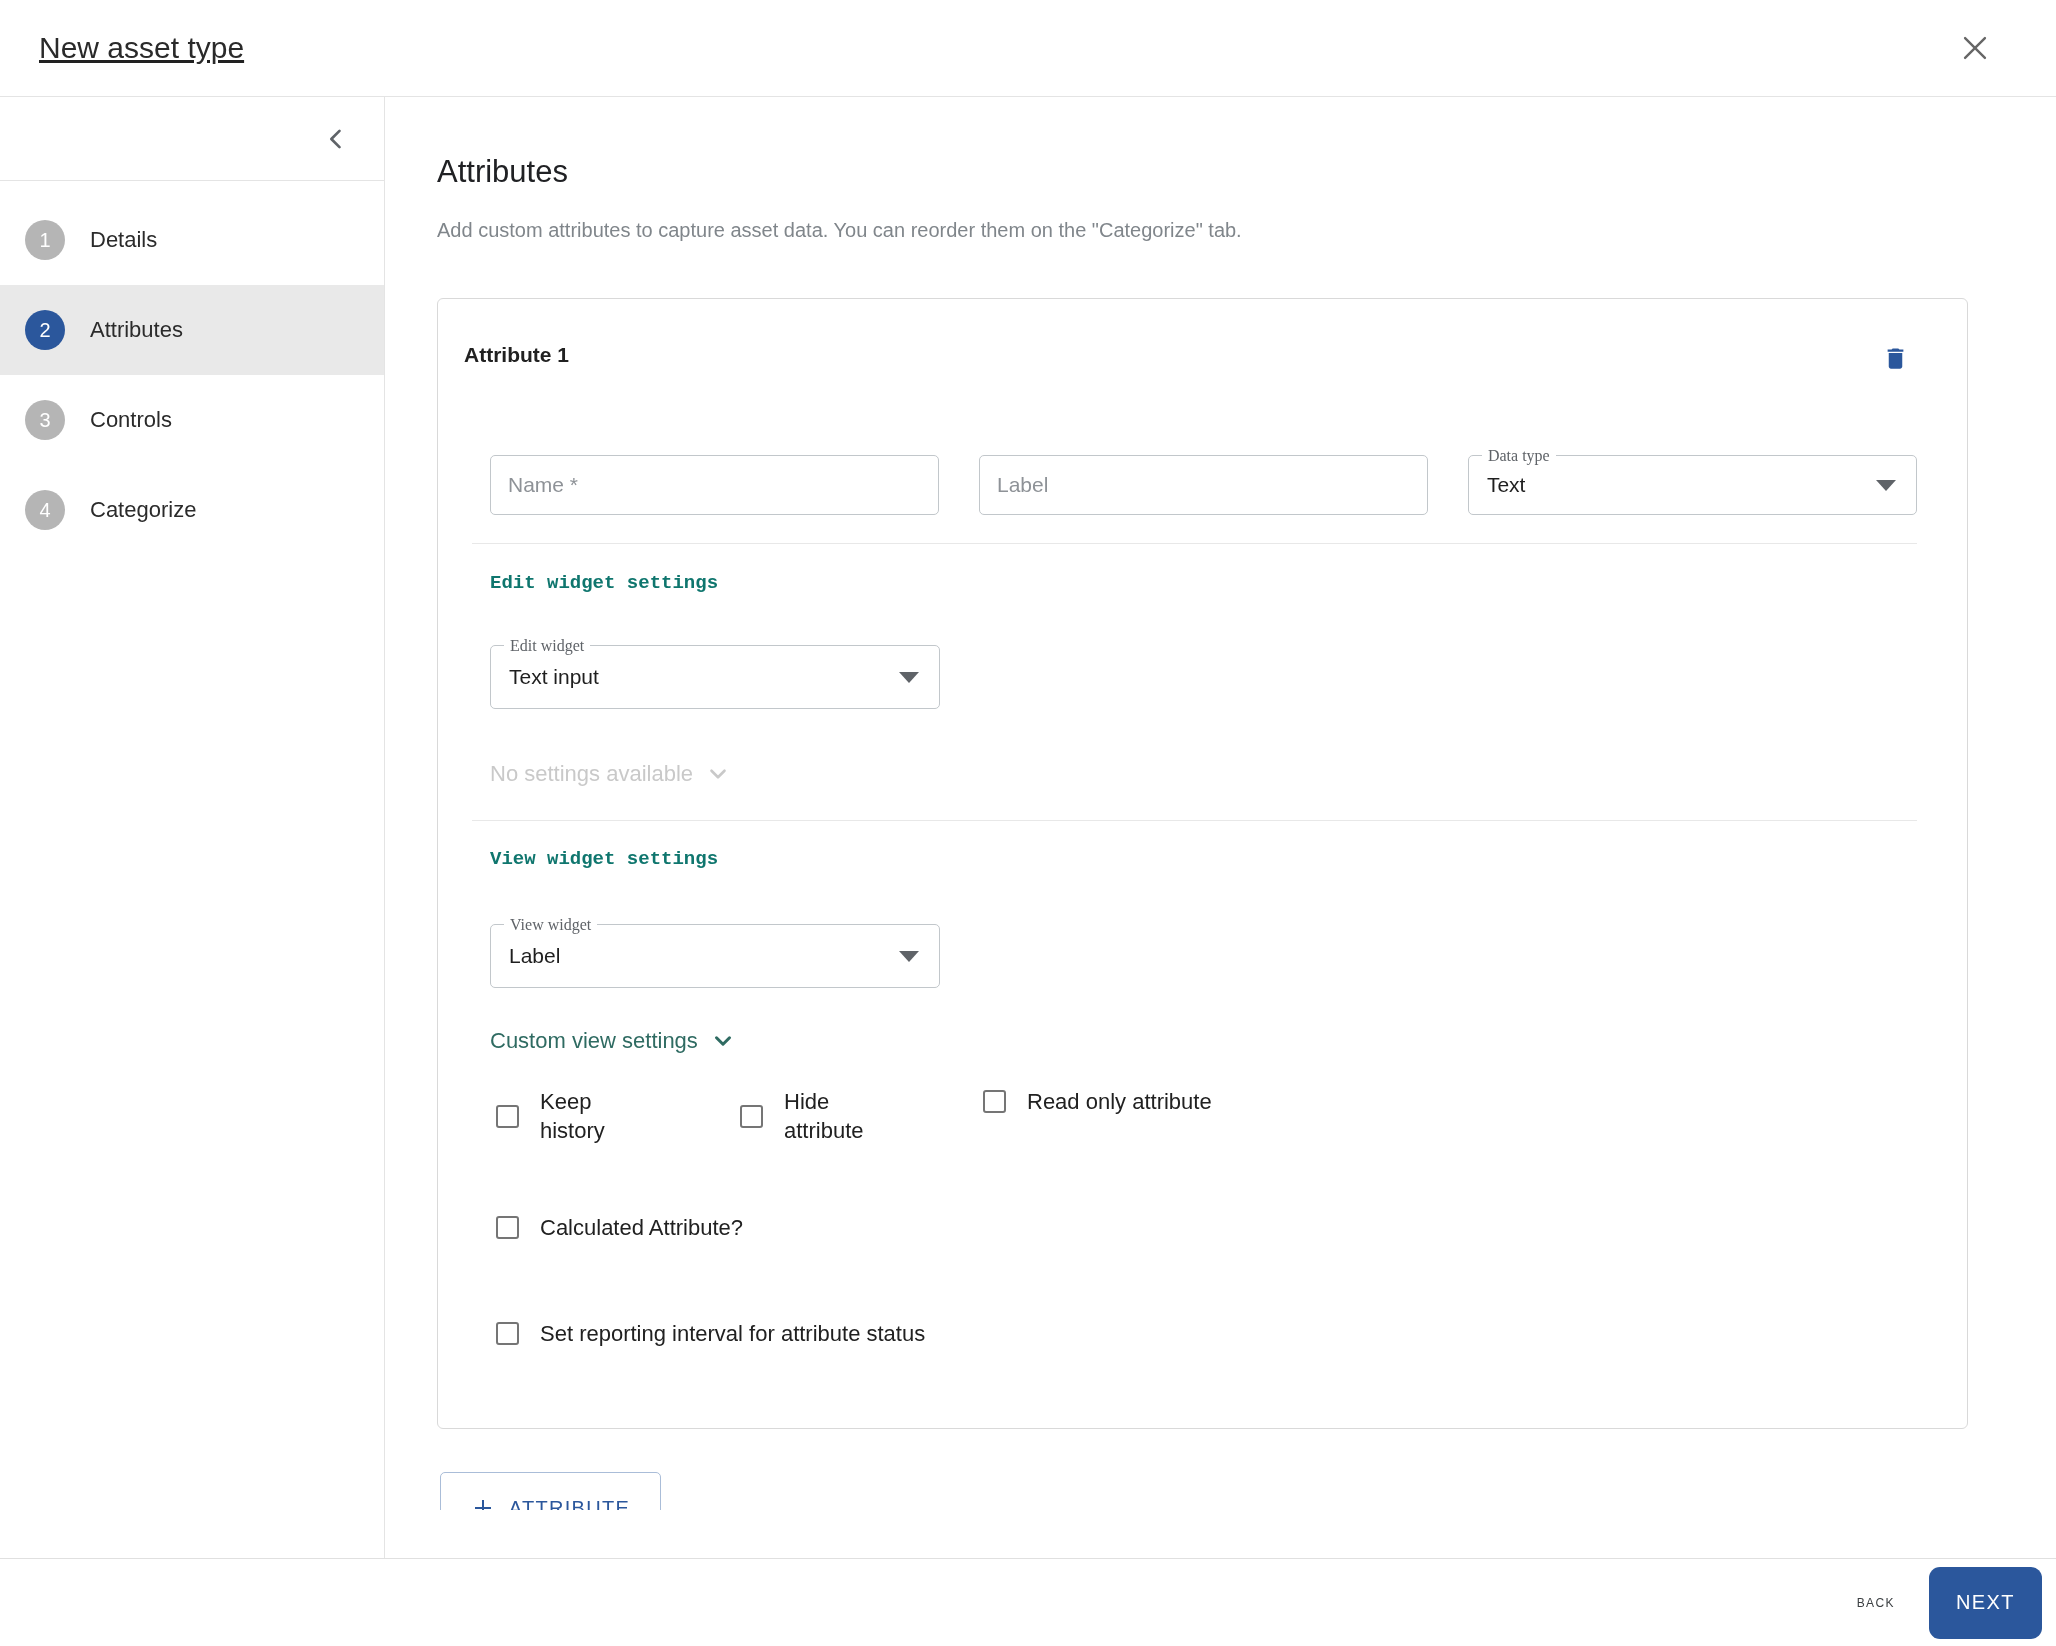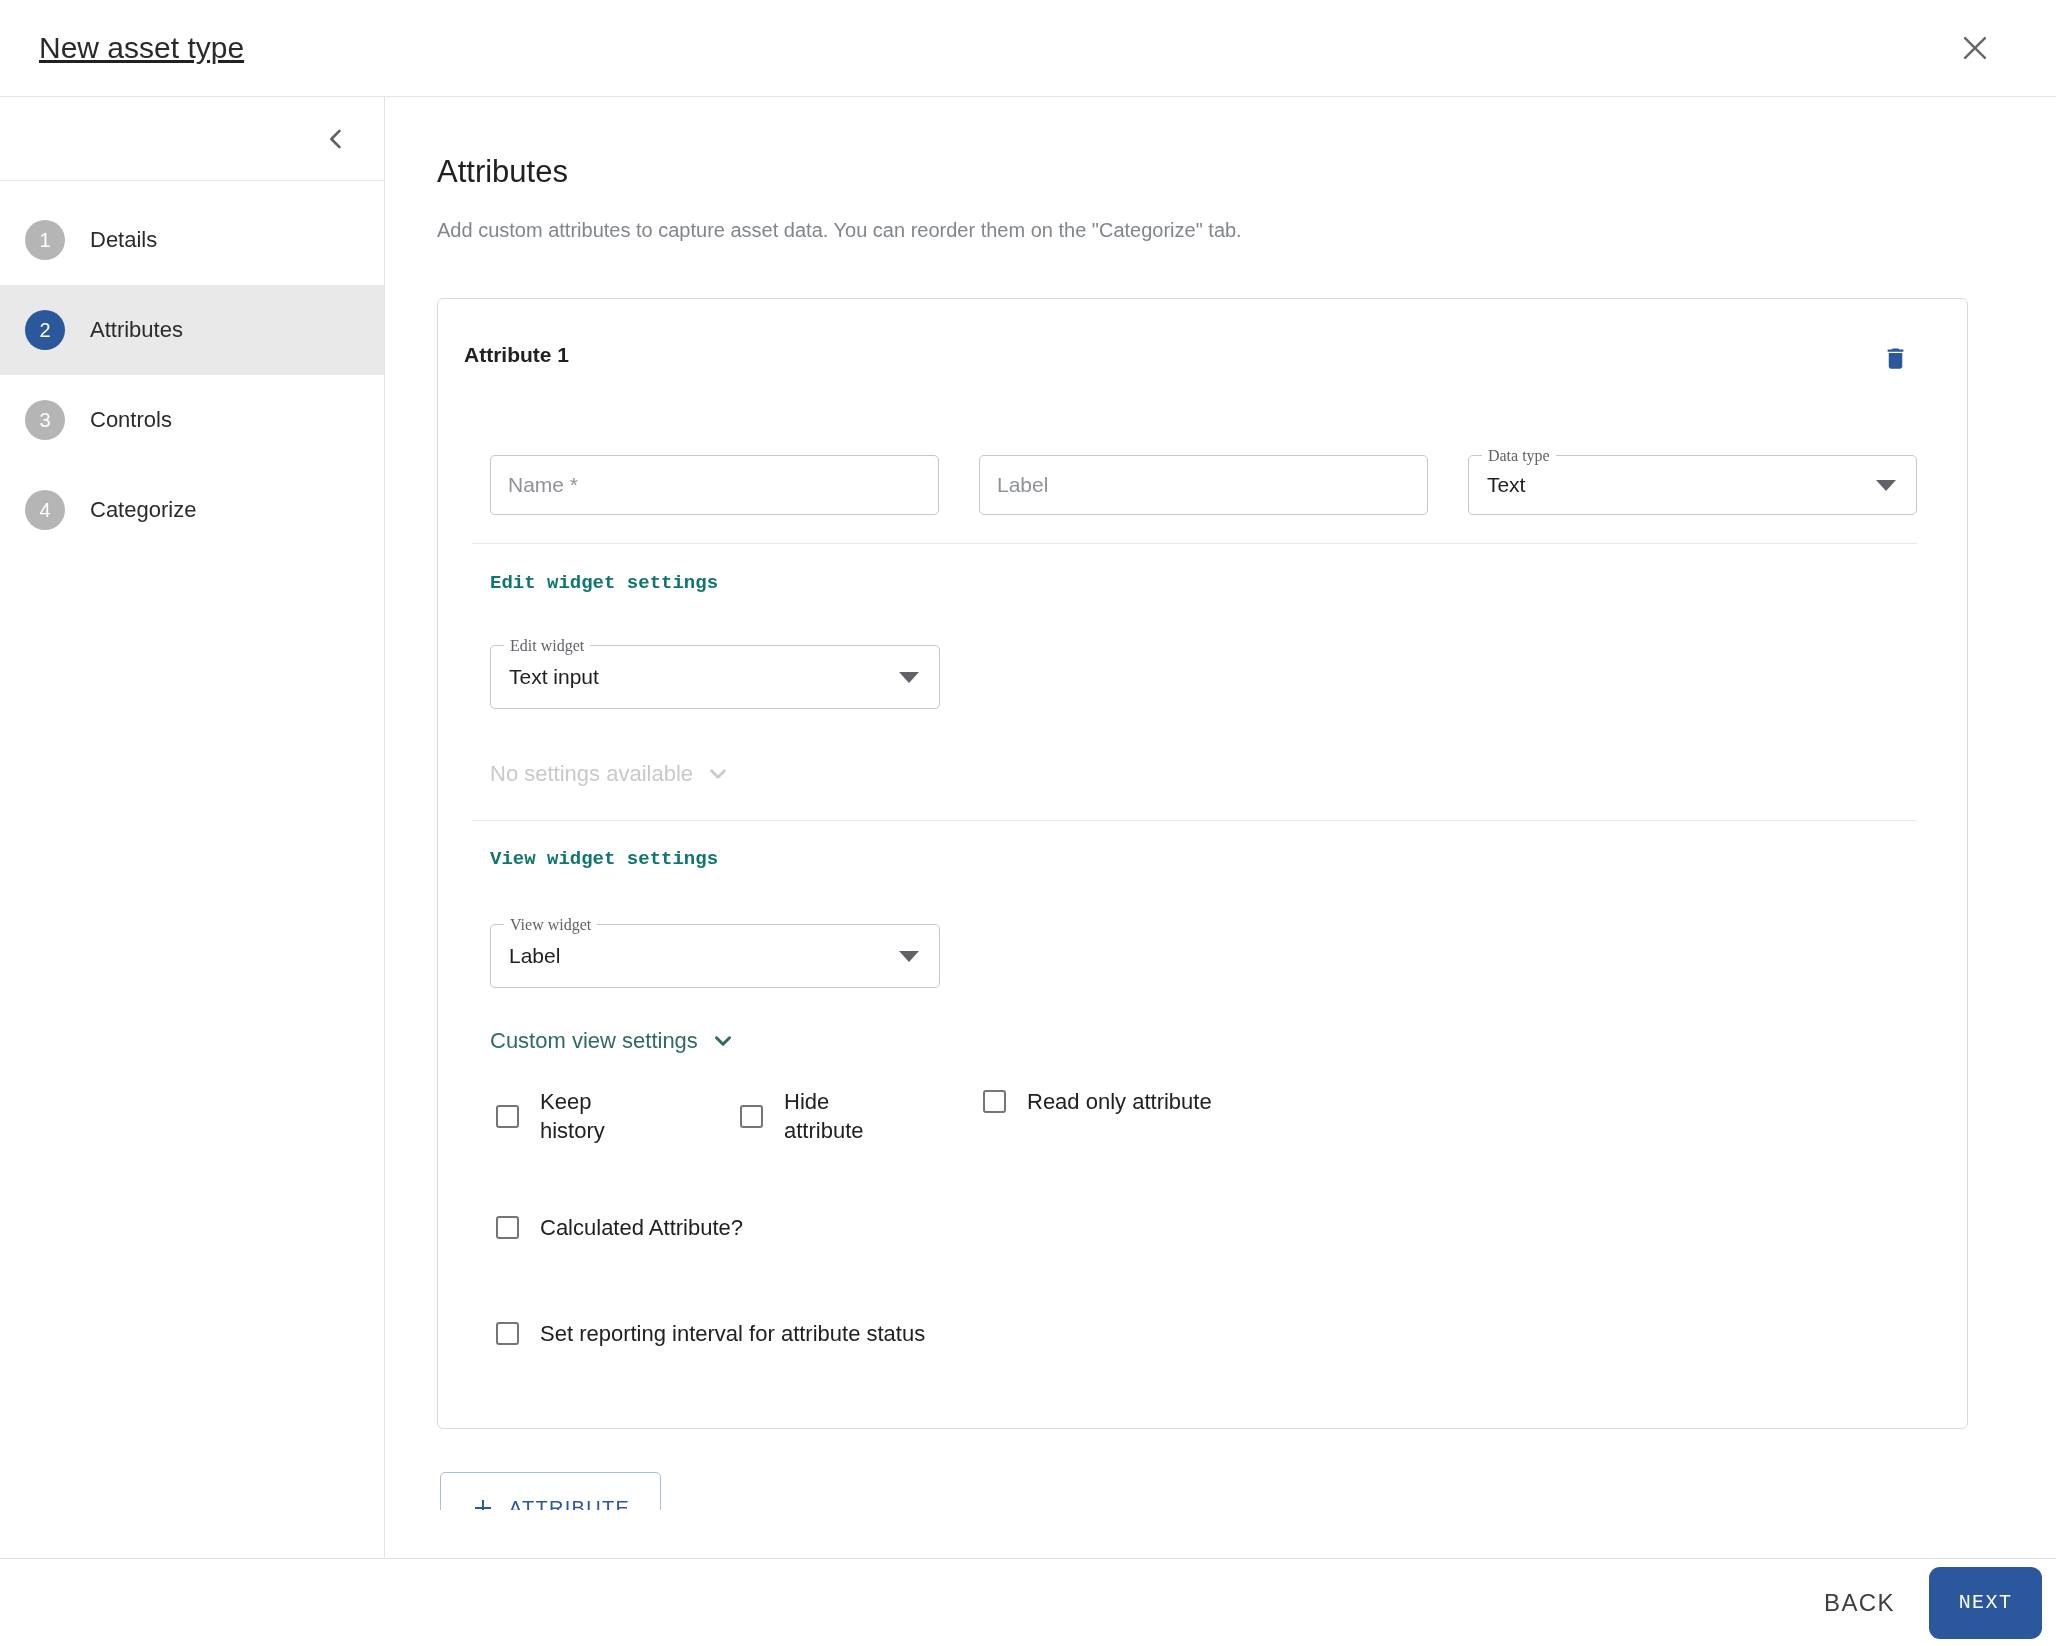--- a/index.html
+++ b/index.html
@@ -113,24 +113,24 @@
     color:var(--primary); font-size:20px; letter-spacing:1.3px; font-family:inherit;
   }
 
   
   .modal-footer {
     height:88px; border-top:1px solid #e0e0e0;
     display:flex; align-items:center; justify-content:flex-end; padding-right:14px;
   }
   .back-btn {
     background:none; border:none; cursor:pointer; font-family:inherit;
-    font-size:24px; letter-spacing:1.4px; color:#3c4043; padding:16px 24px; margin-right:10px;
+    font-size:12px; letter-spacing:1.4px; color:#3c4043; padding:16px 24px; margin-right:10px;
   }
   .next-btn {
-    background:var(--primary); border:none; cursor:pointer; font-family:Liberation Mono, monospace;
+    background:var(--primary); border:none; cursor:pointer; font-family:Liberation Sans, sans-serif;
     color:#fff; font-size:20px; letter-spacing:1.4px;
     width:113px; height:72px; border-radius:11px;
   }
 </style>
 </head>
 <body style="--primary: #2b579c; --teal: #2f6b62; --inactive-step: #b5b5b5;">
 
 <div>
 
   <header class="modal-header">

